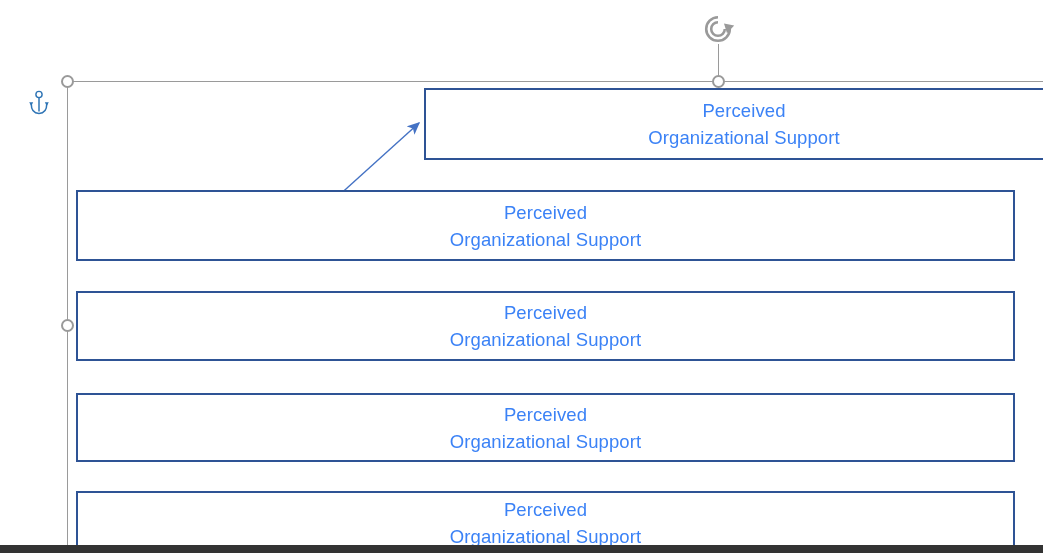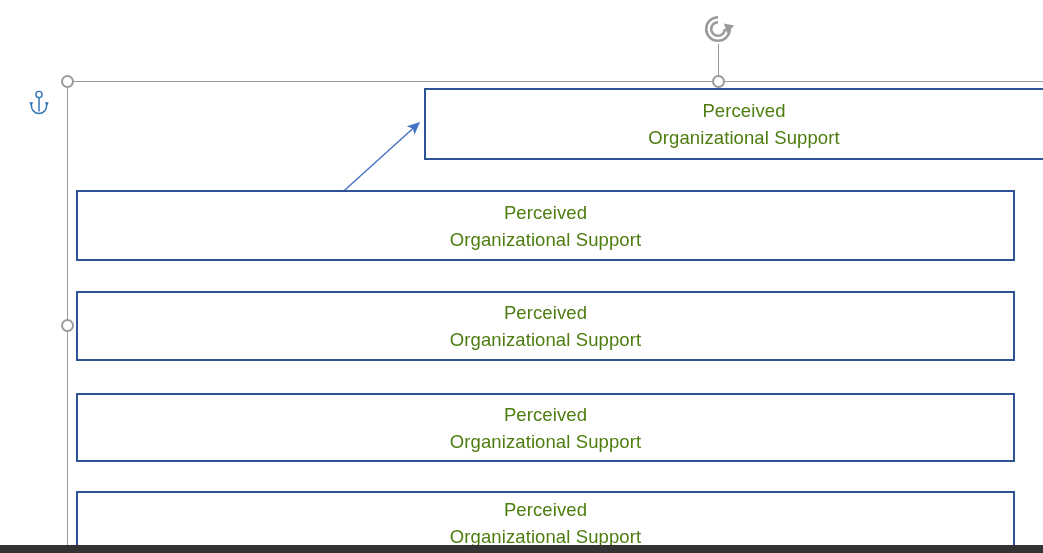--- a/index.html
+++ b/index.html
@@ -27,21 +27,21 @@
     display: flex;
     flex-direction: column;
     align-items: center;
     justify-content: center;
     overflow: hidden;
   }
   .shape-text {
     font-family: "Liberation Sans", sans-serif;
     font-size: 18.5px;
     line-height: 27px;
-    color: #4d7c0f;
+    color: #3b82f6;
     text-align: center;
     white-space: nowrap;
     letter-spacing: 0.1px;
   }
 
   
   .sel-line {
     position: absolute;
     background: #9a9a9a;
   }

